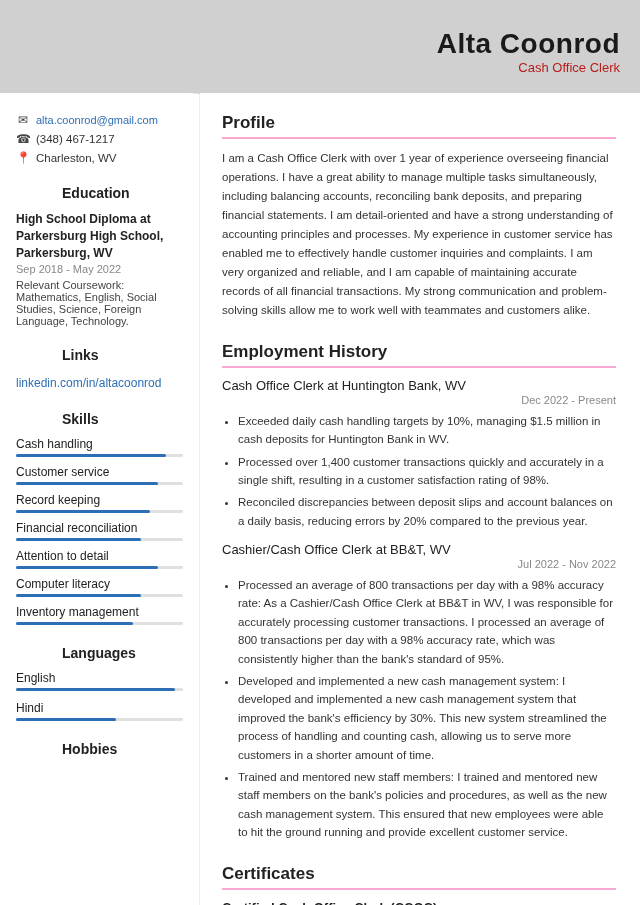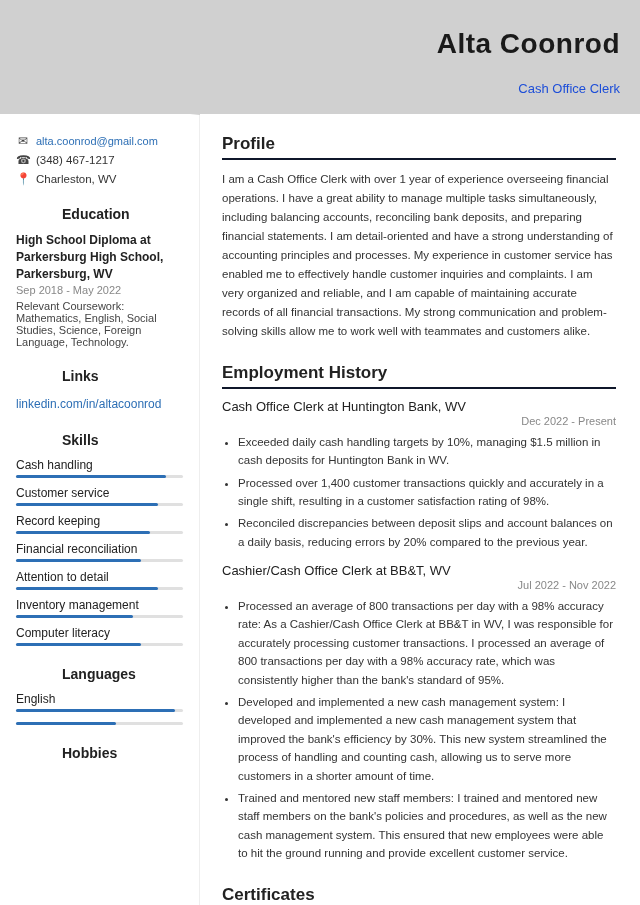--- a/index.html
+++ b/index.html
@@ -34,22 +34,22 @@
       border-right: 320px solid transparent;
     }
     .header-name {
       font-size: 28px;
       font-weight: bold;
       color: #1a1a1a;
       letter-spacing: 0.5px;
     }
     .header-title {
       font-size: 13px;
-      color: #1d4ed8;
-      margin-top: 21px;
+      color: #b91c1c;
+      margin-top: 0;
     }
     
     .main {
       display: flex;
       min-height: 840px;
     }
     
     .sidebar {
       width: 200px;
       min-width: 200px;
@@ -154,21 +154,21 @@
       flex: 1;
       padding: 20px 24px 20px 22px;
     }
     .section {
       margin-bottom: 22px;
     }
     .section-title {
       font-size: 17px;
       font-weight: bold;
       color: #222;
-      border-bottom: 2px solid #0f172a;
+      border-bottom: 2px solid #f9a8d4;
       padding-bottom: 4px;
       margin-bottom: 10px;
     }
     .profile-text {
       font-size: 11.5px;
       color: #333;
       line-height: 1.65;
     }
     .job-title {
       font-size: 13px;
@@ -283,44 +283,45 @@
         <div class="skill-bar-fill" style="width:75%"></div>
       </div>
     </div>
             <div class="skill-item">
       <div class="skill-name">Attention to detail</div>
       <div class="skill-bar">
         <div class="skill-bar-fill" style="width:85%"></div>
       </div>
     </div>
             <div class="skill-item">
+      <div class="skill-name">Computer literacy</div>
+      <div class="skill-bar">
+        <div class="skill-bar-fill" style="width:75%"></div>
+      </div>
+    </div>
+            <div class="skill-item">
       <div class="skill-name">Inventory management</div>
       <div class="skill-bar">
         <div class="skill-bar-fill" style="width:70%"></div>
-      </div>
-    </div>
-            <div class="skill-item">
-      <div class="skill-name">Computer literacy</div>
-      <div class="skill-bar">
-        <div class="skill-bar-fill" style="width:75%"></div>
       </div>
     </div>
           </div>
       </div>
 
       <div class="sidebar-section">
         <div class="sidebar-section-title">Languages</div>
         <div id="languages-container">
             <div class="lang-item">
       <div class="lang-name">English</div>
       <div class="lang-bar">
         <div class="lang-bar-fill" style="width:95%"></div>
       </div>
     </div>
             <div class="lang-item">
+      <div class="lang-name">Hindi</div>
       <div class="lang-bar">
         <div class="lang-bar-fill" style="width:60%"></div>
       </div>
     </div>
           </div>
       </div>
 
       <div class="sidebar-section">
         <div class="sidebar-section-title">Hobbies</div>
       </div>

